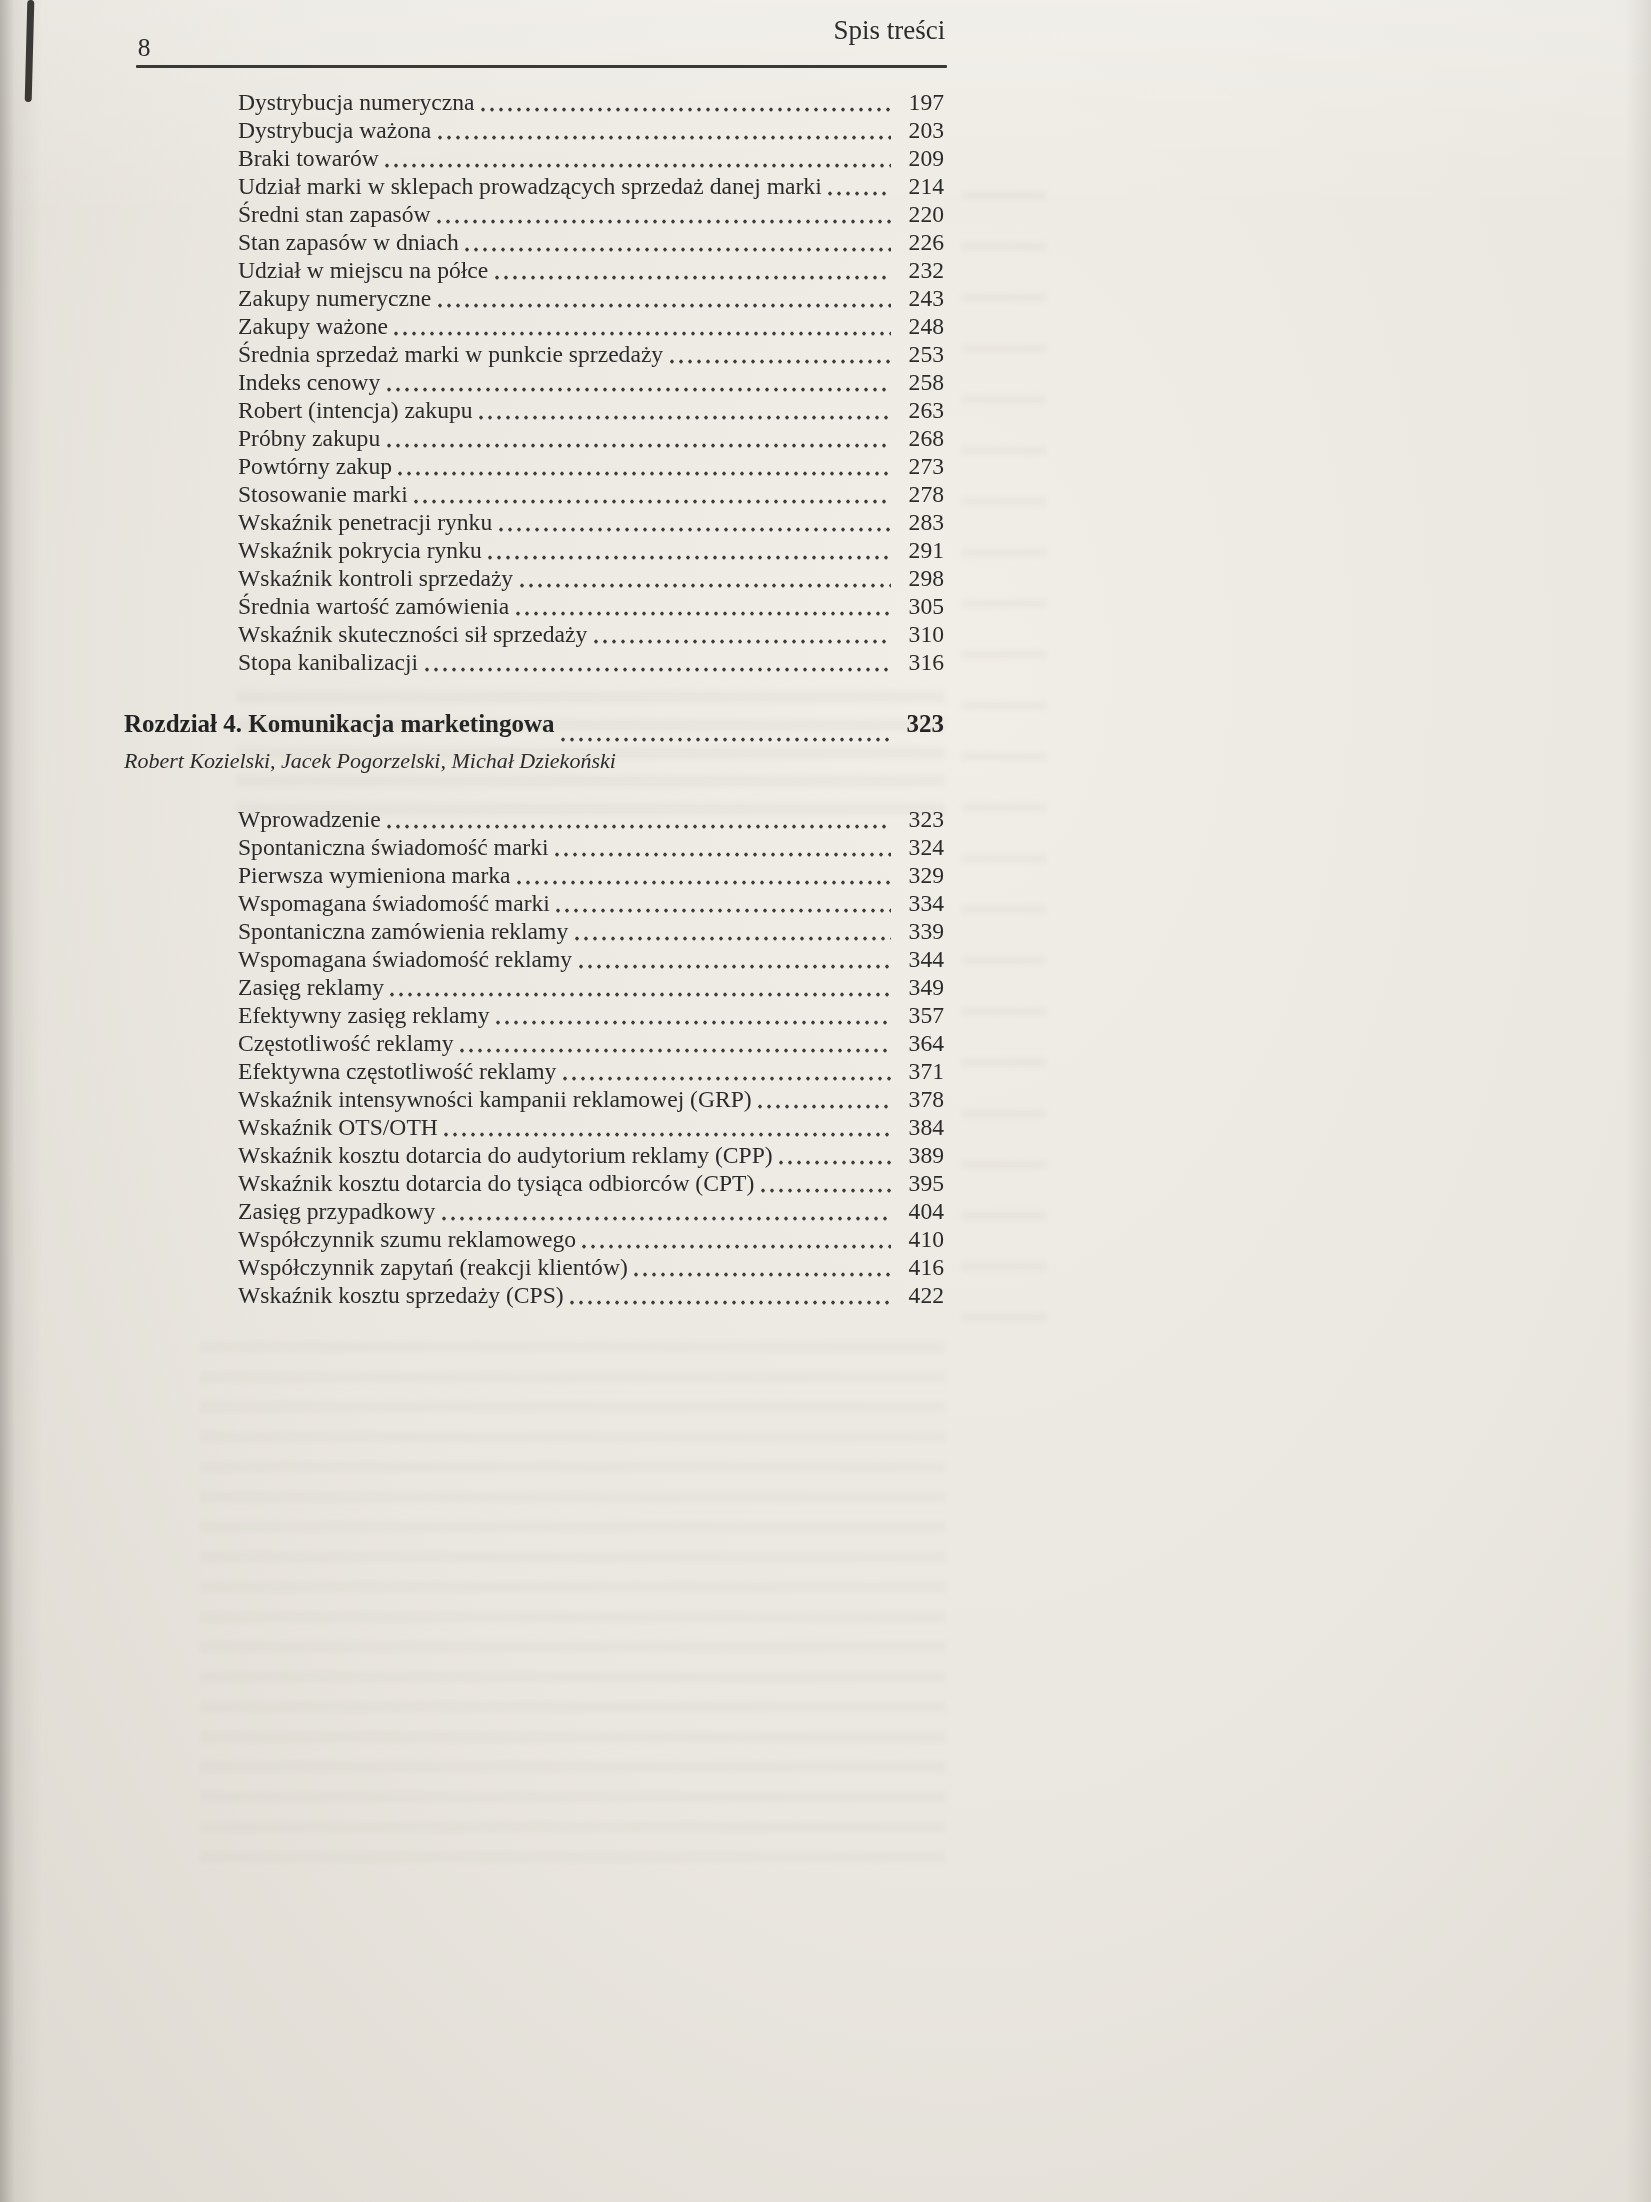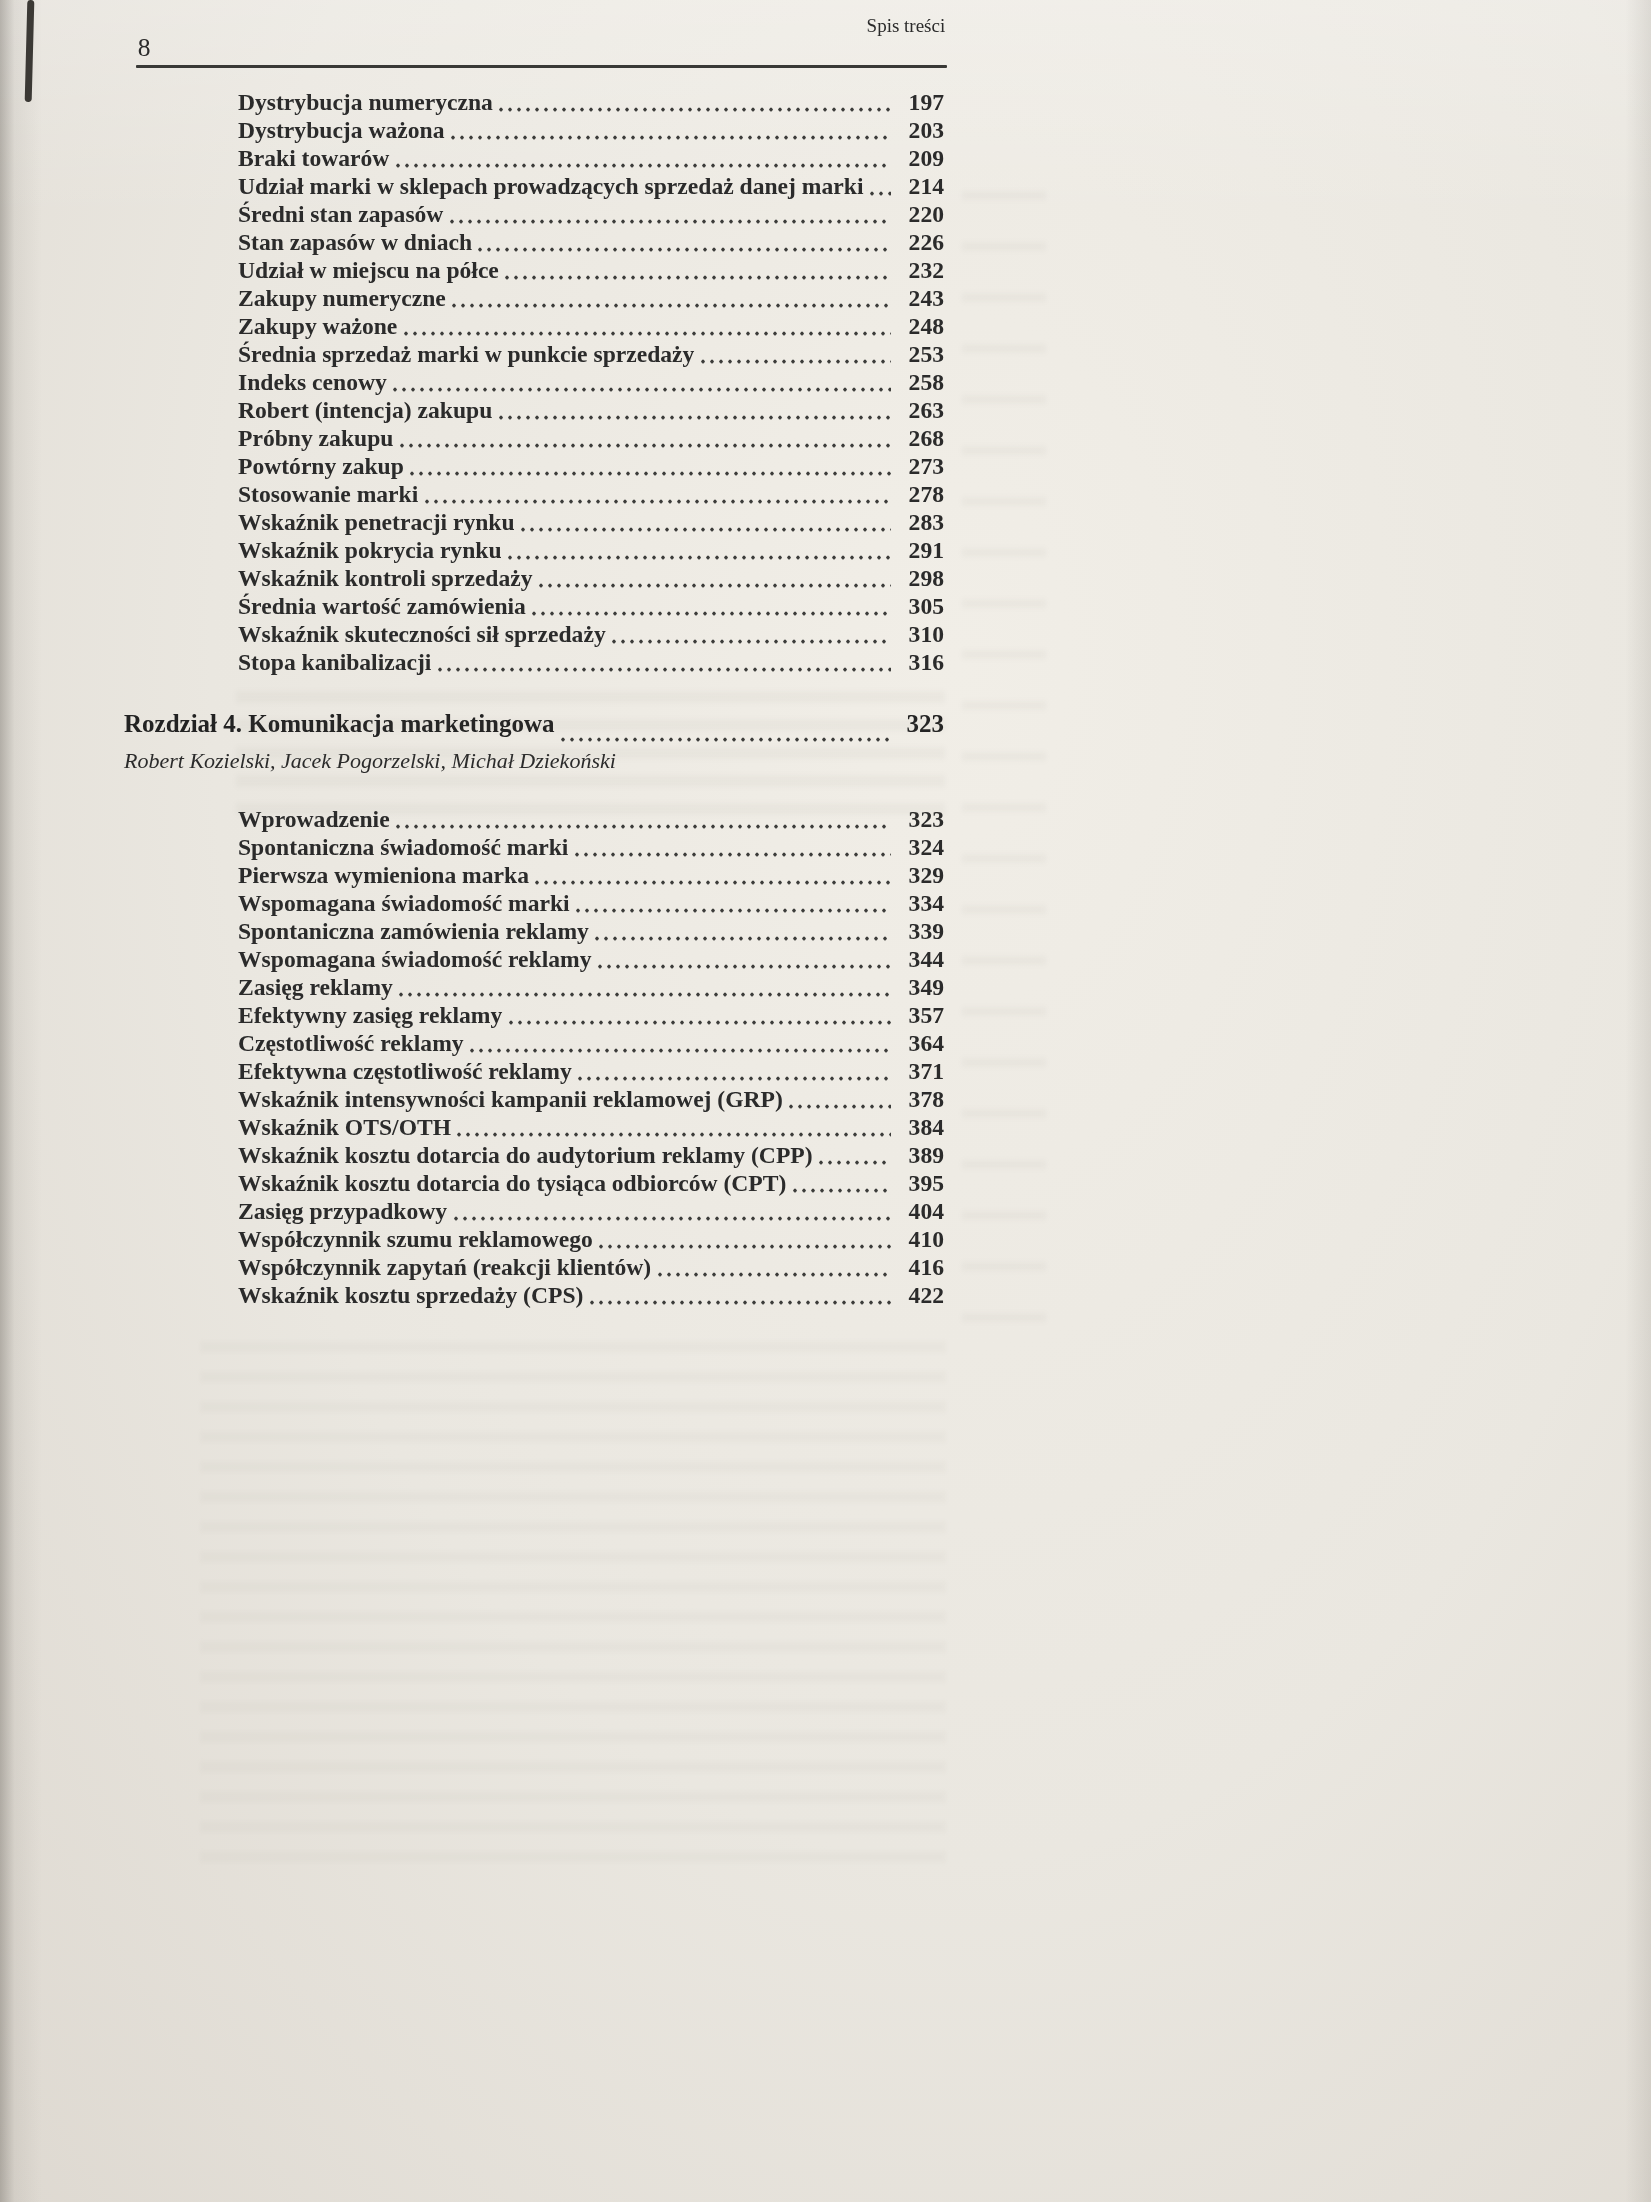--- a/index.html
+++ b/index.html
@@ -16,25 +16,25 @@
       linear-gradient(270deg, rgba(60,55,48,0.10) 0px, rgba(0,0,0,0) 27px),
       linear-gradient(180deg, rgba(255,255,255,0.22) 0%, rgba(0,0,0,0) 10%),
       radial-gradient(ellipse at 58% 30%, #f1eee7 0%, #eae7e0 55%, #ded9d1 100%);
   }
   .scan-artifact{
     position:absolute;left:26px;top:0;width:7.3px;height:102px;
     background:#1d1b18;border-radius:3.6px;opacity:.85;transform:rotate(1.5deg);
   }
   .header{position:absolute;left:136px;top:0;width:811px;height:67px;}
   .pagenum{position:absolute;left:1.8px;top:33px;font-size:25.5px;}
-  .header-title{position:absolute;right:1.8px;top:14.5px;font-size:19px;}
+  .header-title{position:absolute;right:1.8px;top:14.5px;font-size:27px;}
   .rule{position:absolute;left:136px;top:65px;width:811px;height:2.7px;background:#393936;border-radius:0.9px;}
 
   .content{position:absolute;left:124px;top:89px;width:820px;}
-  .toc-row{display:flex;align-items:baseline;height:28px;font-size:23.6px;padding-left:114px;font-weight:bold;}
+  .toc-row{display:flex;align-items:baseline;height:28px;font-size:23.6px;padding-left:114px;}
   .entry-title{white-space:nowrap;}
   .leader{
     flex:1 1 auto;align-self:flex-end;height:7.3px;min-width:16.4px;
     margin:0 3.6px 4.5px 6.4px;
     background-image:radial-gradient(circle at 2px 4.5px,#3c3c3a 1.5px,rgba(0,0,0,0) 1.9px);
     background-size:9px 7.3px;background-repeat:repeat-x;background-position:left bottom;
   }
   .page-ref{white-space:nowrap;min-width:49px;text-align:right;}
 
   .chapter{display:flex;align-items:baseline;margin-top:33px;height:38px;font-size:25px;font-weight:bold;color:#222;}

